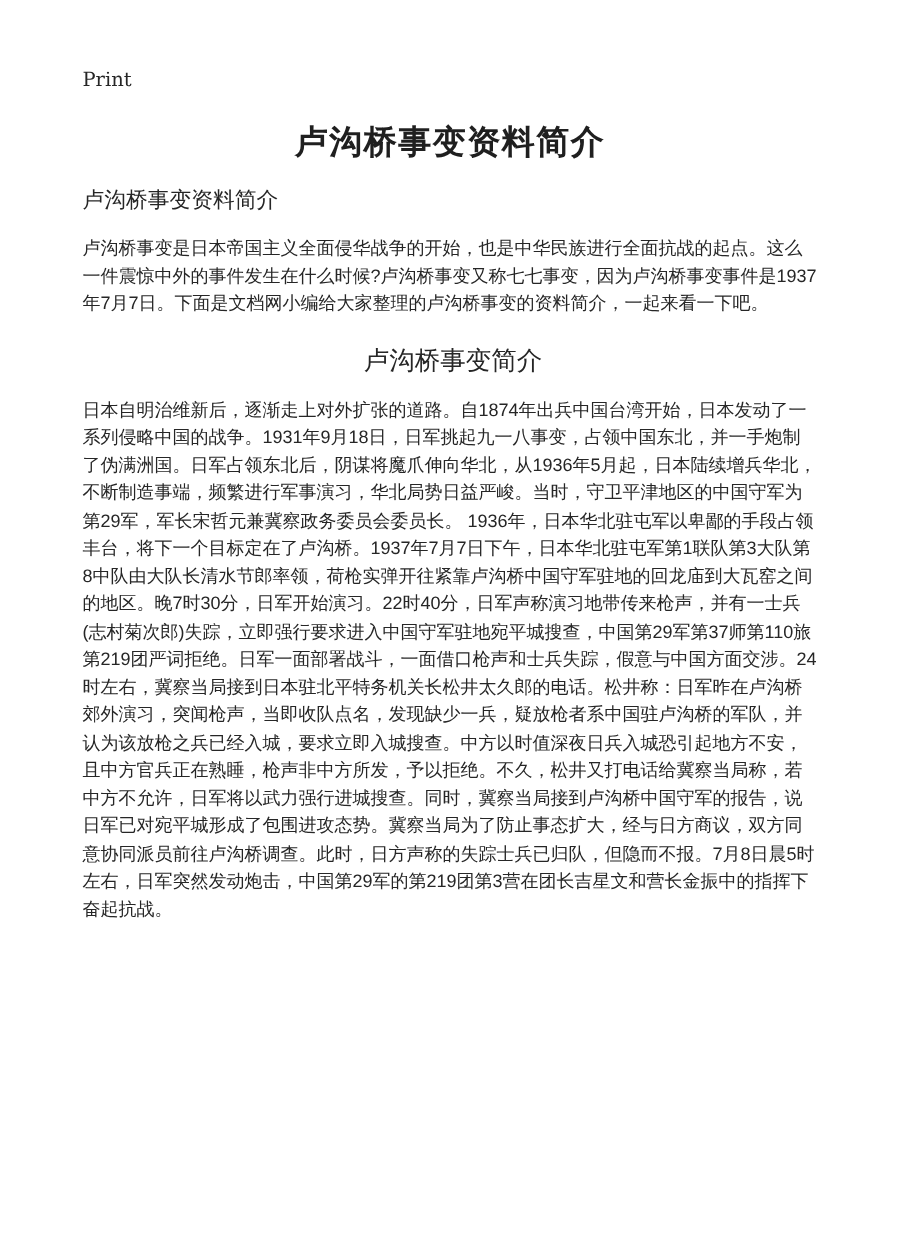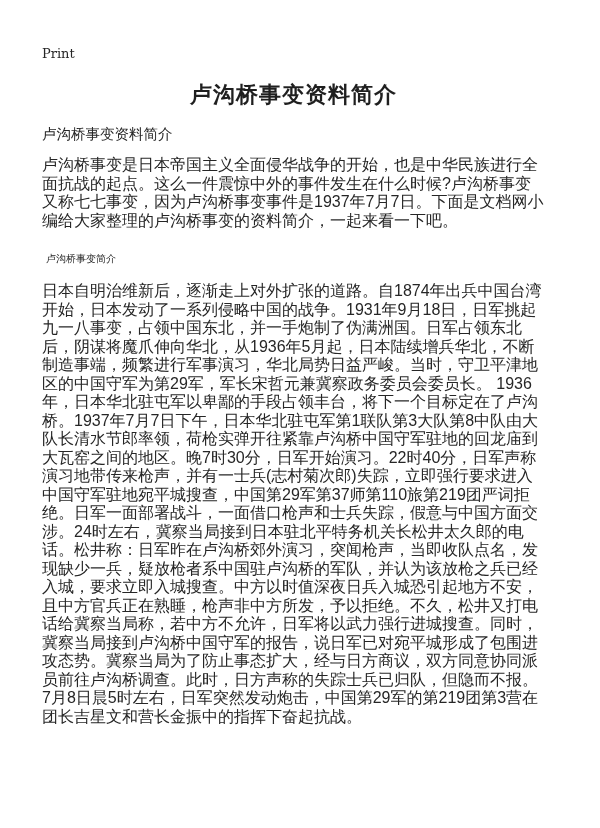--- a/index.html
+++ b/index.html
@@ -12,21 +12,21 @@
     height: 828px;
     overflow: hidden;
     font-family: "Liberation Sans", "DejaVu Sans", sans-serif;
     color: #262626;
     -webkit-font-smoothing: antialiased;
   }
   .page {
     box-sizing: border-box;
     width: 600px;
     height: 828px;
-    padding: 44px 55px 0 42px;
+    padding: 44px 55px 0 55px;
     background: #ffffff;
   }
   .print-link {
     font-family: "DejaVu Serif", "Liberation Serif", serif;
     font-size: 13px;
     line-height: 15px;
     color: #262626;
     cursor: pointer;
     display: inline-block;
   }
@@ -39,32 +39,33 @@
     color: #1f1f1f;
     letter-spacing: 1px;
   }
   .subheading {
     font-size: 14.5px;
     line-height: 19px;
     margin: 0 0 12px 0;
     color: #262626;
   }
   .para {
-    font-size: 16px;
+    font-size: 12px;
     line-height: 18.5px;
     margin: 0 0 19px 0;
     text-align: left;
     color: #262626;
     word-break: break-all;
   }
   .section-heading {
-    font-size: 10px;
+    font-size: 17px;
     line-height: 19px;
     margin: 0 0 14px 4px;
     color: #262626;
+    text-align: center;
   }
 </style>
 </head>
 <body>
 
 <div class="page">
 
   <span class="print-link">Print</span>
 
   <h1 class="title">卢沟桥事变资料简介</h1>

